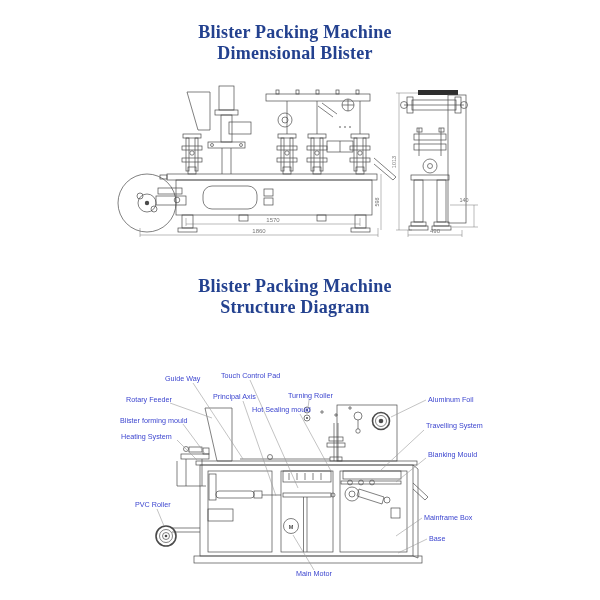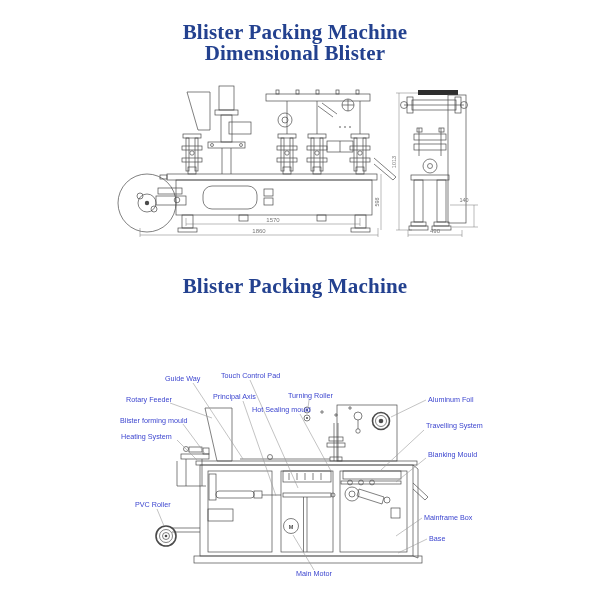--- a/index.html
+++ b/index.html
@@ -1,19 +1,19 @@
 <!DOCTYPE html>
 <html style="--title: #23418f; --label: #3c45cf; --line: #4a4a4a; --dim: #777777; --leader: #9a9a9a;"><head>
 <meta charset="utf-8">
 <style>
   html,body{margin:0;padding:0;background:#fff;}
   .canvas{position:relative;width:600px;height:600px;background:#fff;overflow:hidden;
           font-family:"Liberation Sans",sans-serif;}
   .title{position:absolute;left:0;width:590px;text-align:center;
-         font-family:"Liberation Serif",serif;font-weight:bold;font-size:21px;
+         font-family:"Liberation Serif",serif;font-weight:bold;font-size:18px;
          line-height:21px;color:var(--title,#23418f);letter-spacing:.2px;}
   .title1{top:22px;}
   .title2{top:276px;}
   svg{position:absolute;left:0;}
   .dim-svg{top:78px;}
   .str-svg{top:360px;}
   .draw{stroke:var(--line,#4a4a4a);stroke-width:.7;fill:none;}
   .fillline{fill:var(--line,#4a4a4a);stroke:none;}
   .dimline{stroke:var(--dim,#8a8a8a);stroke-width:.5;fill:none;}
   .dim-text{font-size:6px;fill:var(--dim,#777);stroke:none;font-family:"Liberation Sans",sans-serif;}
@@ -167,20 +167,21 @@
         <line class="dimline" x1="408" y1="152" x2="408" y2="159"></line>
         <line class="dimline" x1="462" y1="152" x2="462" y2="159"></line>
         <line class="dimline" x1="408" y1="157" x2="462" y2="157"></line>
         <text class="dim-text" x="435" y="155" text-anchor="middle">490</text>
       </g>
     </g>
   </svg>
 
   <div class="title title2">
     <div>Blister Packing Machine</div>
+    <div>Structure Diagram</div>
   </div>
 
   <svg class="str-svg" width="600" height="235" viewBox="0 0 600 235">
 
     <g class="draw">
 
       <g>
         <rect x="196" y="101" width="221" height="4"></rect>
         <rect x="200" y="105" width="213" height="91"></rect>
         <line x1="413" y1="105" x2="418" y2="109"></line>

